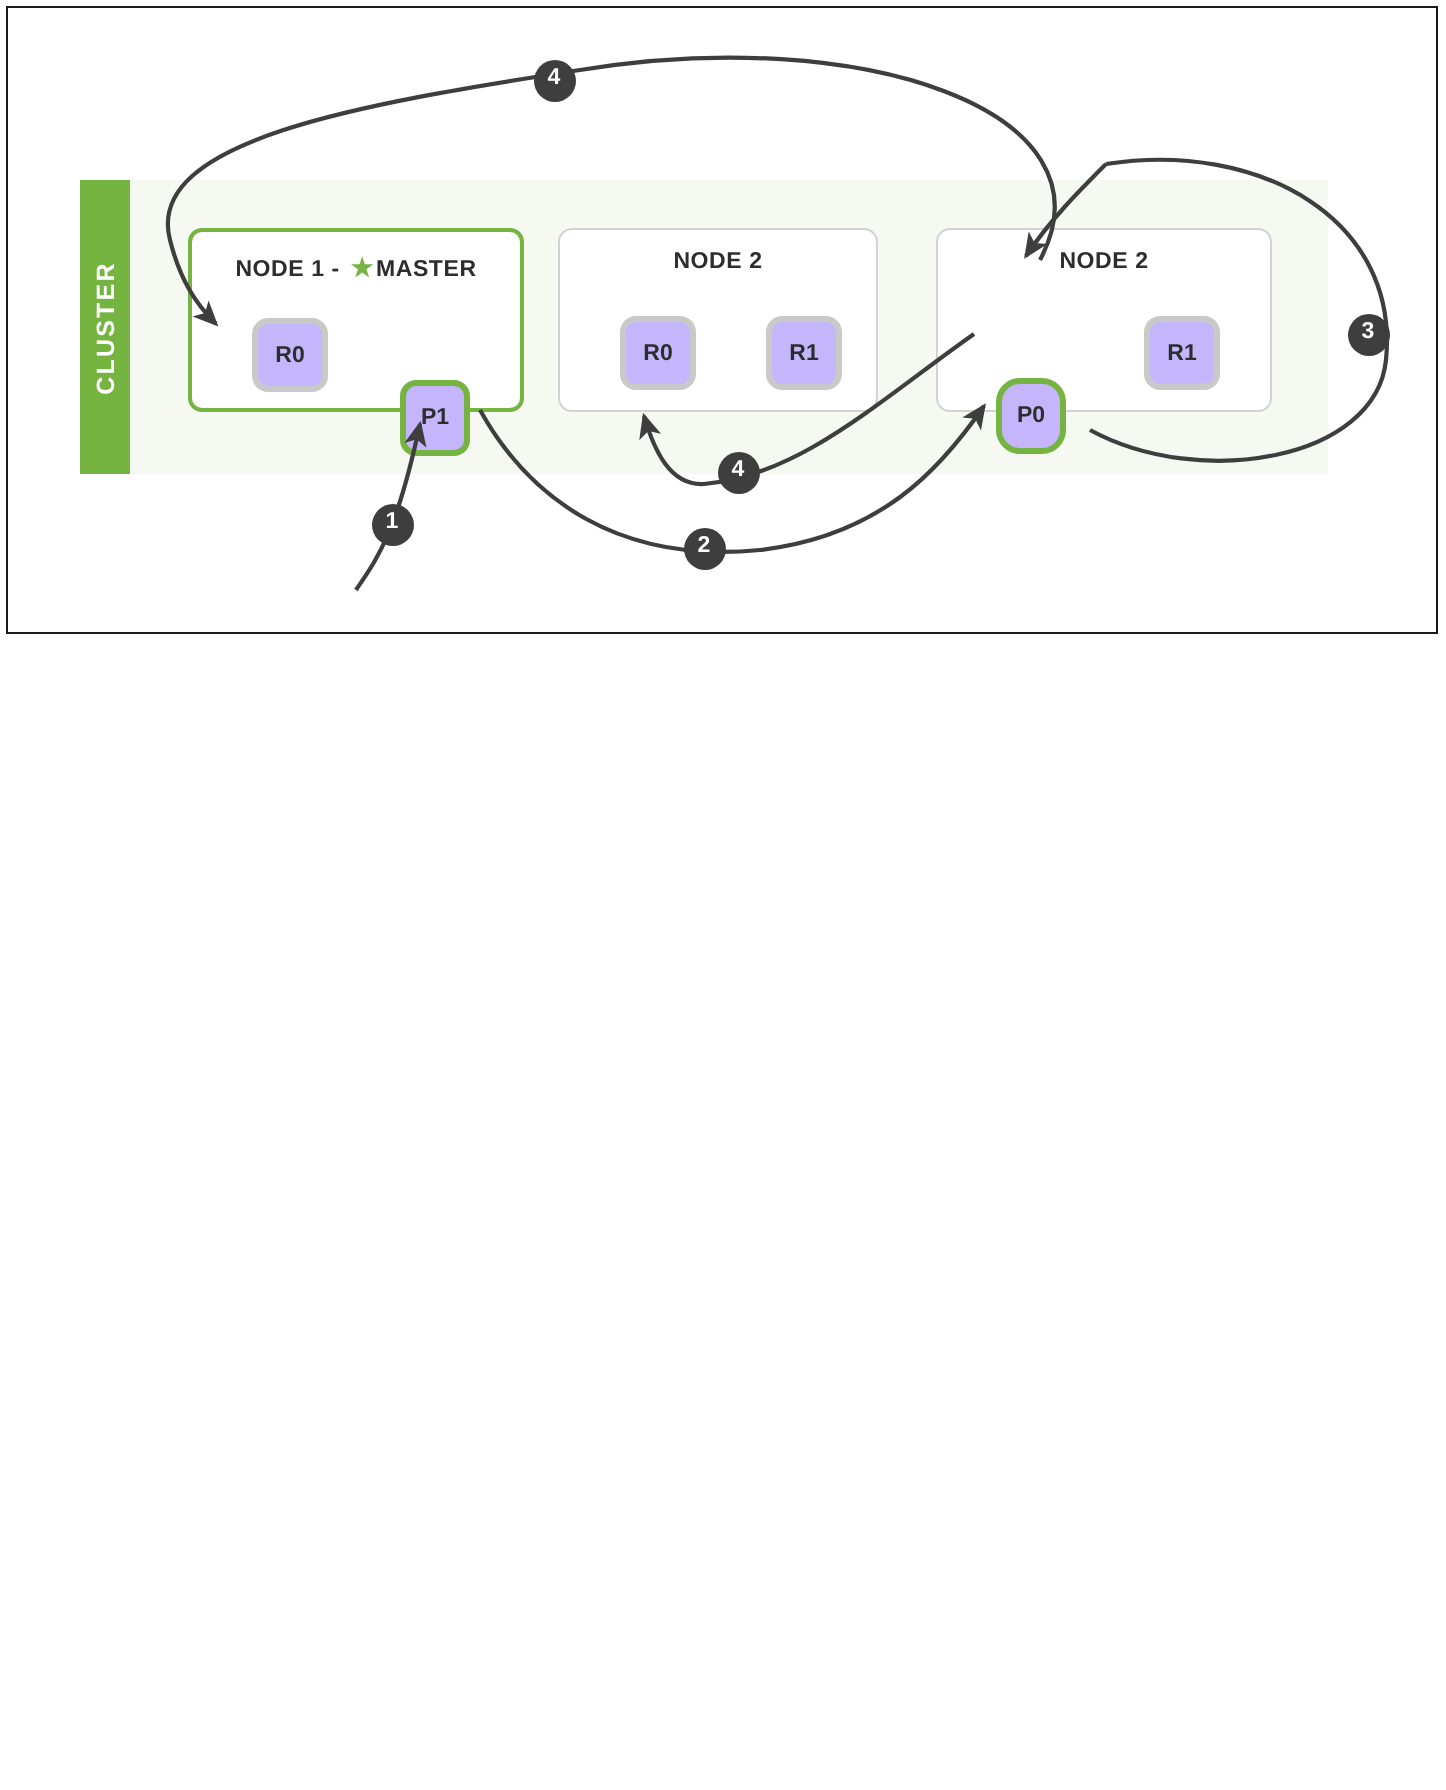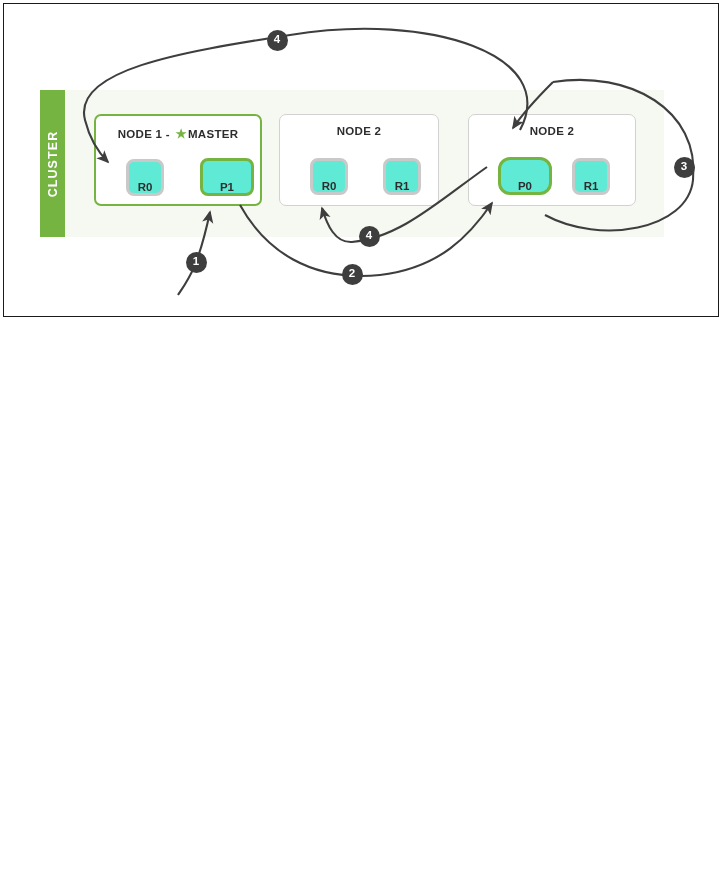--- a/index.html
+++ b/index.html
@@ -97,35 +97,36 @@
     margin: 0 1px 0 2px;
   }
 
   
   .shard {
     position: absolute;
     width: 38px;
     height: 37px;
     box-sizing: border-box;
     border-radius: 8px;
-    background: #5eead4;
+    background: #c4b5fd;
     display: flex;
-    align-items: flex-end;
+    align-items: center;
     justify-content: center;
     font-size: 11.5px;
     font-weight: bold;
     color: #2d2d2d;
   }
   .shard.replica {
     border: 3px solid #c9c9c9;
   }
   .shard.primary {
     border: 3.4px solid #76b442;
-    width: 54px;
+    width: 35px;
     height: 38px;
+    margin-top: 32px;
   }
 
   
   #arrow-layer {
     position: absolute;
     left: 0;
     top: 0;
     width: 723px;
     height: 320px;
     pointer-events: none;

